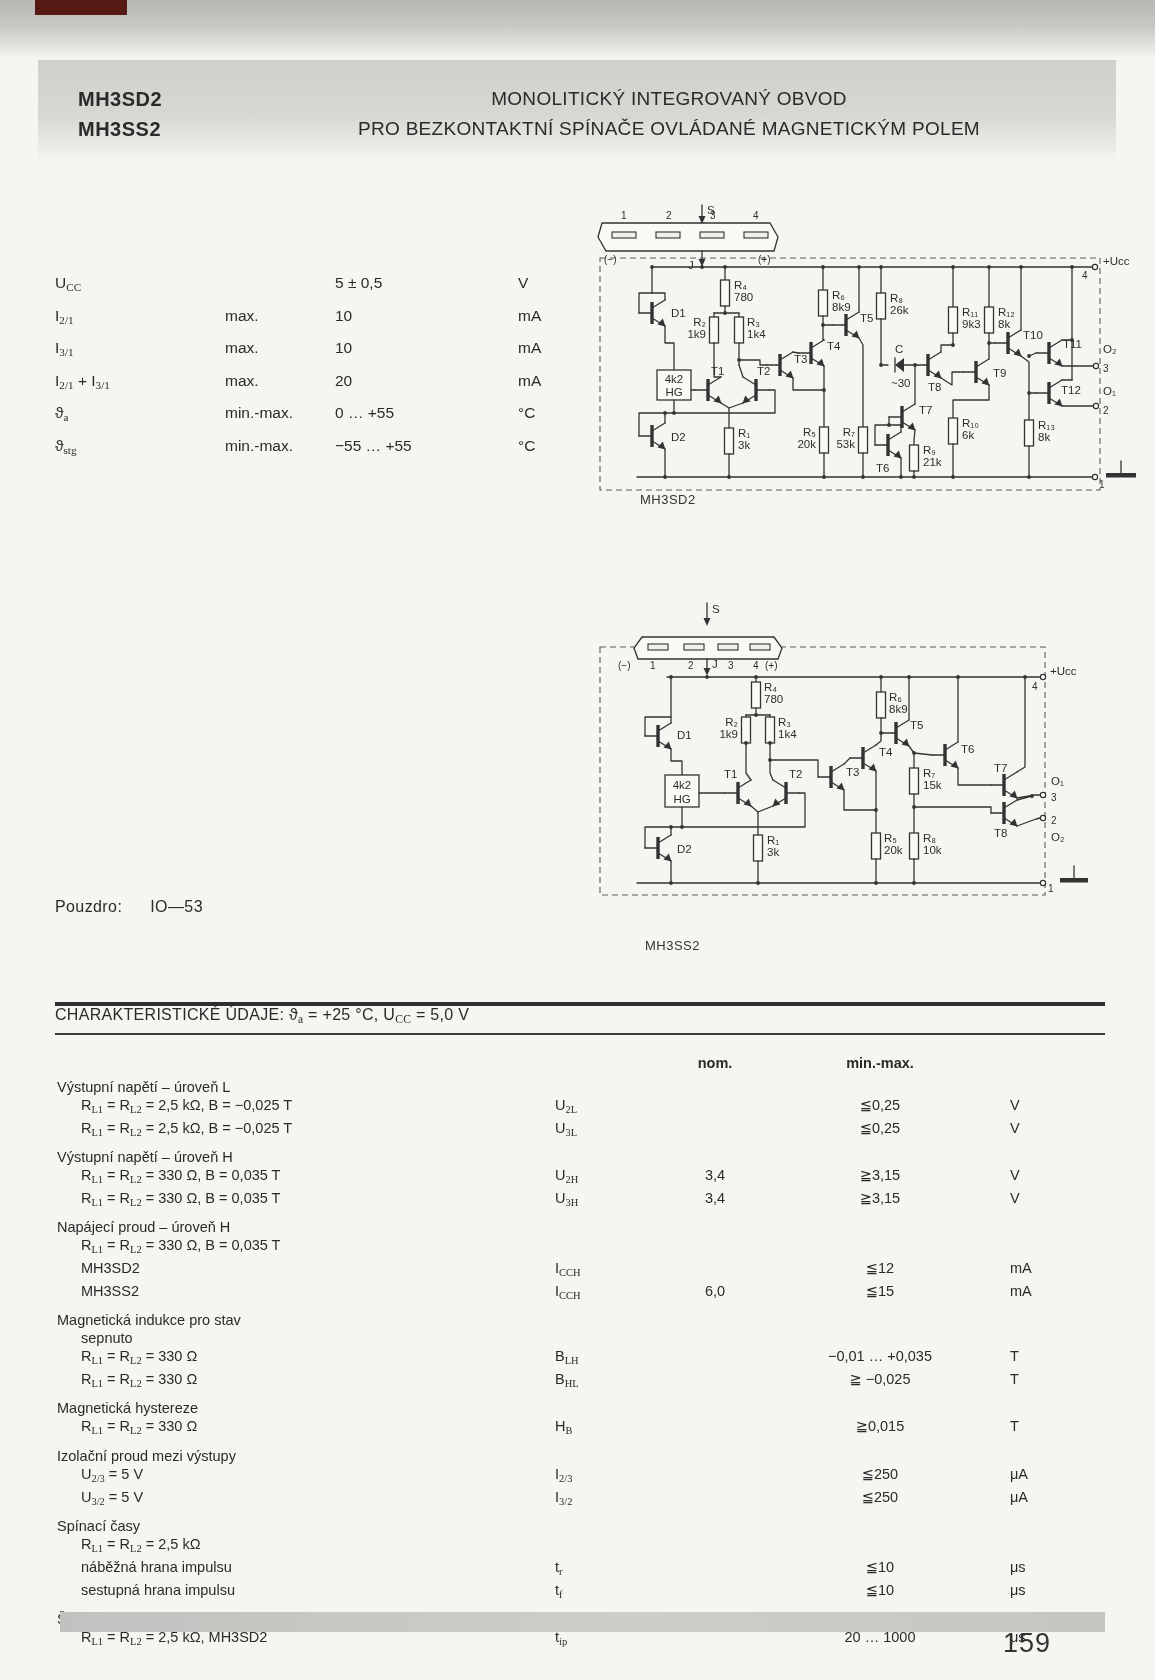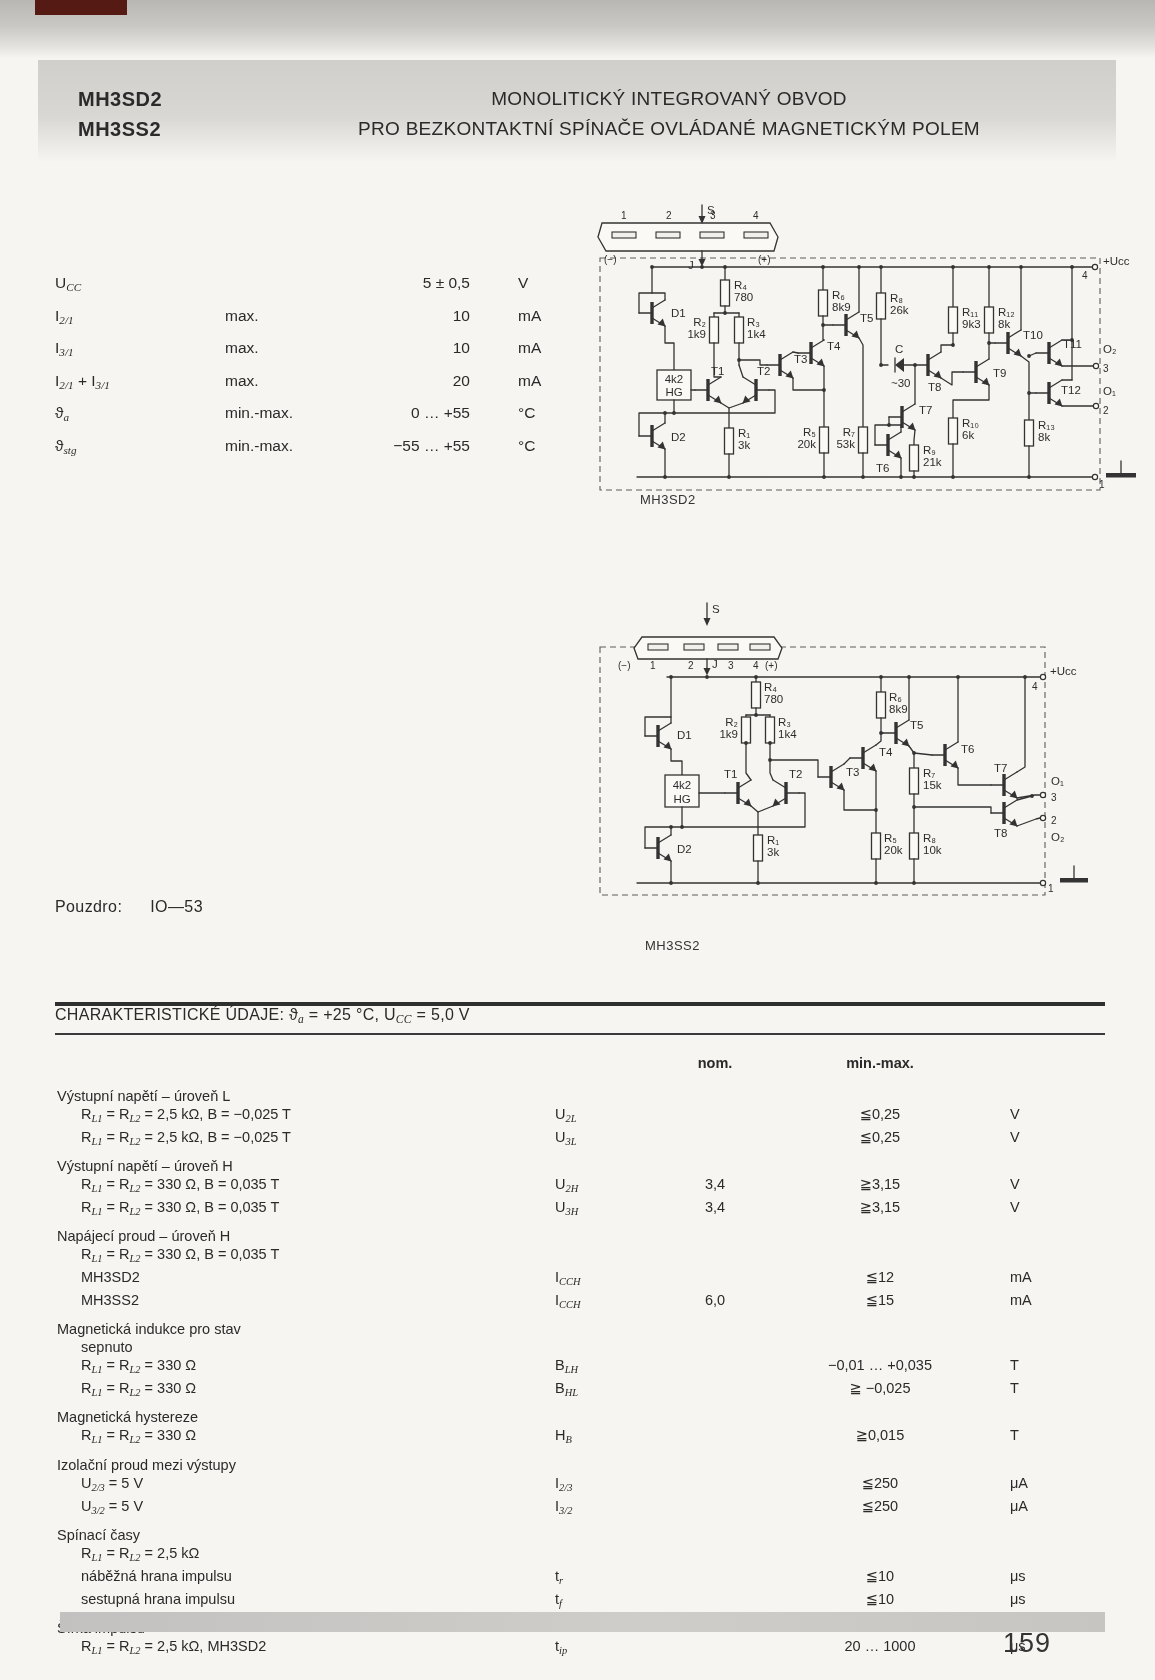--- a/index.html
+++ b/index.html
@@ -17,23 +17,23 @@
   
   .partnos{left:78px;top:84px;font-size:20px;font-weight:bold;line-height:30px;letter-spacing:.5px}
   .doctitle{left:300px;top:84px;width:738px;text-align:center;font-size:19px;
             font-weight:normal;line-height:30px;letter-spacing:.3px}
   
   .limits{left:55px;top:258px;width:560px}
   .limits-title{font-size:16.5px;letter-spacing:.6px}
   .lrows{margin-top:16px}
   .lrow{display:grid;grid-template-columns:170px 110px 135px 1fr;height:32.5px;
         font-size:15.5px;align-items:start}
-  .l-val{text-align:right}
+  .l-val{text-align:left}
   .l-unit{padding-left:48px}
-  sub{font-family:"Liberation Serif",serif;font-style:italic;font-size:.72em;vertical-align:-.25em}
+  sub{font-family:"Liberation Serif",serif;font-size:.72em;vertical-align:-.25em}
   
   .schem{overflow:visible}
   .caption{font-size:13px;letter-spacing:.5px;color:#333}
   .w{stroke:#333;stroke-width:1.3;fill:none;stroke-linecap:round;stroke-linejoin:round}
   .bar{stroke:#333;stroke-width:3.4;fill:none}
   .cmp{fill:#faf9f6;stroke:#333;stroke-width:1.3}
   .slot{fill:#f1f0ec;stroke:#333;stroke-width:1.1}
   .dsh{fill:none;stroke:#5c5c5c;stroke-width:1.1;stroke-dasharray:6 4}
   .dot{fill:#333;stroke:none}
   .pin{fill:#fdfdfb;stroke:#333;stroke-width:1.2}
@@ -43,21 +43,21 @@
   .tp{font-size:10px}
   .pouzdro{left:55px;top:898px;font-size:16px;letter-spacing:.4px}
   .pouzdro .val{margin-left:28px}
   
   .chart{left:55px;top:1002px;width:1050px}
   .rule-thick{height:3.5px;background:#2f2f2f}
   .char-title{font-size:16px;letter-spacing:.3px}
   .rule-thin{margin-top:9px;height:1.6px;background:#3a3a3a}
   .char-head{display:grid;grid-template-columns:500px 105px 110px 220px 1fr;
              margin-top:20px;font-size:14.5px;font-weight:bold}
-  .char-rows{margin-top:16px}
+  .char-rows{margin-top:7px}
   .trow{display:grid;grid-template-columns:500px 105px 110px 220px 1fr;
         font-size:14.5px;line-height:18px}
   .grp{margin-top:7px}
   .c-cond{padding-left:26px}
   .gtext{padding-left:2px}
   .c-nom,.c-mm,.h-nom,.h-mm{text-align:center}
   .c-unit{padding-left:20px}
   .pageno{left:1003px;top:1628px;font-size:27px;letter-spacing:1px;color:#333}
 </style>
 </head>

